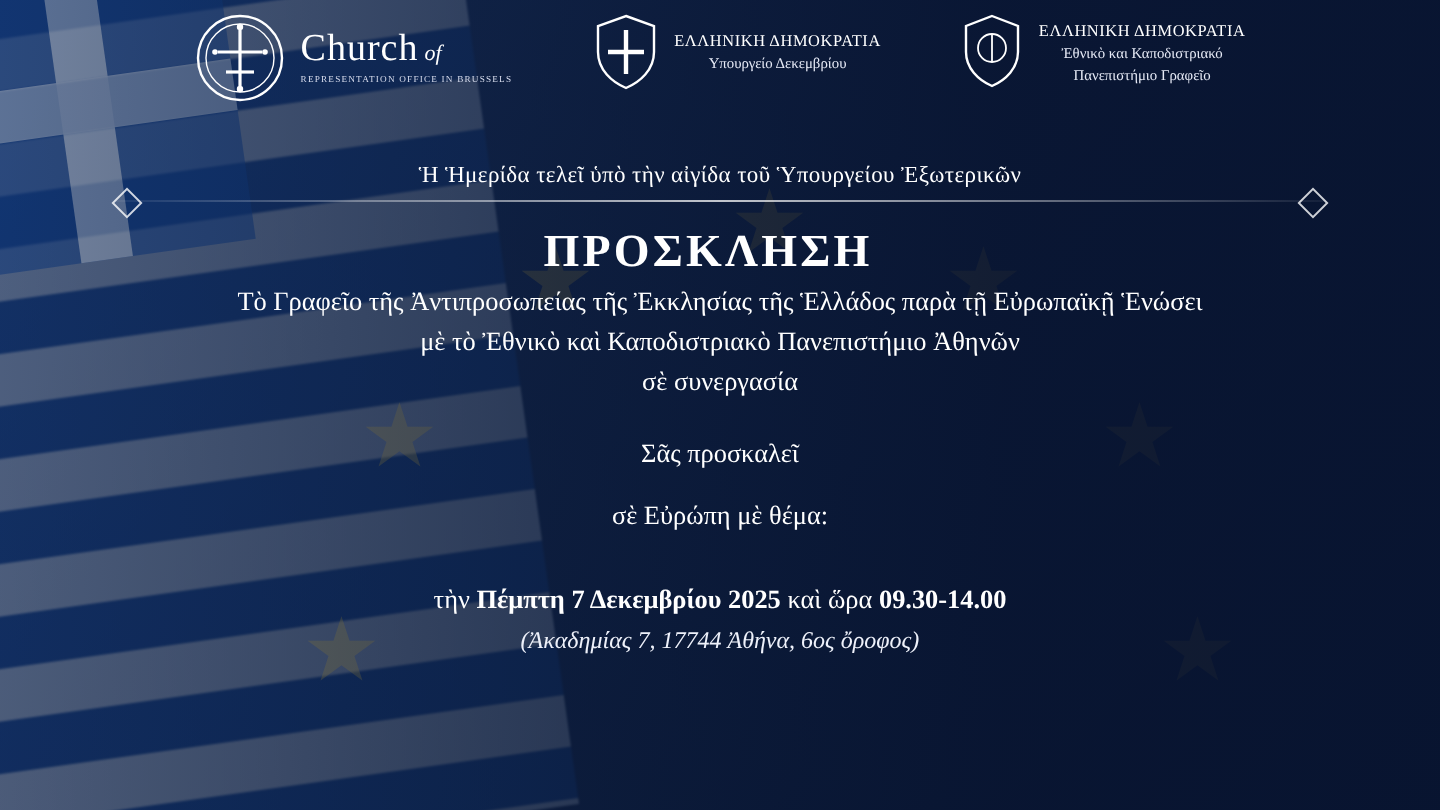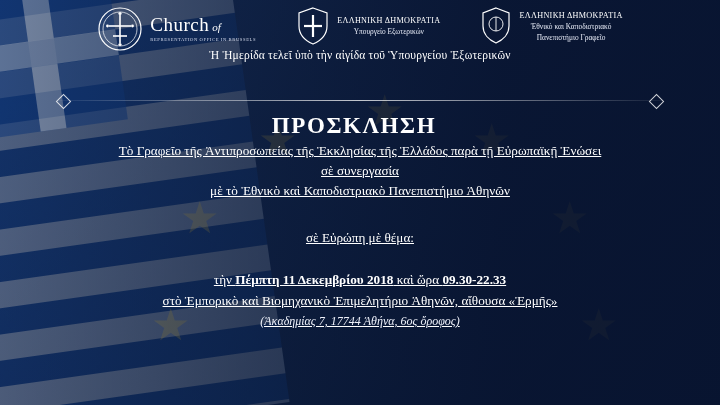--- a/index.html
+++ b/index.html
@@ -134,21 +134,21 @@
   .logo-stack {
     display: flex;
     flex-direction: column;
     align-items: center;
     gap: 2px;
   }
 
   
   .aegis {
     position: absolute;
-    top: 49px;
+    top: 82px;
     left: 0; right: 0;
     text-align: center;
     font-size: 11.5px;
     letter-spacing: 0.2px;
     color: #ffffff;
   }
   .rule-wrap {
     position: absolute;
     top: 95px;
     left: 58px;
@@ -177,21 +177,20 @@
     top: 113px; left: 0; right: 12px;
     text-align: center;
     font-size: 23px;
     font-weight: bold;
     letter-spacing: 1.6px;
   }
   .body-lines {
     position: absolute;
     top: 141px; left: 40px; right: 40px;
     text-align: center;
-    text-decoration: underline;
   }
   .body-lines .ln {
     font-size: 13.2px;
     line-height: 20px;
   }
   .gap-s { height: 11px; }
   .gap-m { height: 16px; }
   .theme {
     font-size: 15.4px;
     font-weight: bold;
@@ -260,21 +259,21 @@
       <div class="logo-block logo-2">
         <svg class="emblem" width="34" height="40" viewBox="0 0 34 40">
           <path d="M17 2 L31 7 V20 C31 29 24 35 17 38 C10 35 3 29 3 20 V7 Z" fill="none" stroke="#ffffff" stroke-width="1.2"></path>
           <g stroke="#ffffff" stroke-width="2.2">
             <line x1="17" y1="9" x2="17" y2="31"></line>
             <line x1="8" y1="20" x2="26" y2="20"></line>
           </g>
         </svg>
         <div class="logo-stack">
           <div class="t1">ΕΛΛΗΝΙΚΗ ΔΗΜΟΚΡΑΤΙΑ</div>
-          <div class="t2">Υπουργείο Εξωτερικών</div>
+          <div class="t2">Υπουργείο Δεκεμβρίου</div>
         </div>
       </div>
 
       <div class="logo-block logo-3">
         <svg class="emblem" width="32" height="40" viewBox="0 0 32 40">
           <path d="M16 2 L29 7 V20 C29 28 23 34 16 37 C9 34 3 28 3 20 V7 Z" fill="none" stroke="#ffffff" stroke-width="1.2"></path>
           <circle cx="16" cy="18" r="7" fill="none" stroke="#ffffff" stroke-width="0.9"></circle>
           <line x1="16" y1="11" x2="16" y2="25" stroke="#ffffff" stroke-width="0.9"></line>
         </svg>
         <div class="logo-stack">
@@ -291,26 +290,26 @@
     <div class="rule-wrap">
       <div class="line"></div>
       <div class="dot l"></div>
       <div class="dot r"></div>
     </div>
 
     <div class="title">ΠΡΟΣΚΛΗΣΗ</div>
 
     <div class="body-lines">
       <div class="ln">Τὸ Γραφεῖο τῆς Ἀντιπροσωπείας τῆς Ἐκκλησίας τῆς Ἑλλάδος παρὰ τῇ Εὐρωπαϊκῇ Ἑνώσει</div>
+      <div class="ln">μὲ τὸ Ἐθνικὸ καὶ Καποδιστριακὸ Πανεπιστήμιο Ἀθηνῶν</div>
       <div class="ln">σὲ συνεργασία</div>
-      <div class="ln">μὲ τὸ Ἐθνικὸ καὶ Καποδιστριακὸ Πανεπιστήμιο Ἀθηνῶν</div>
       <div class="gap-m"></div>
+      <div class="ln">Σᾶς προσκαλεῖ</div>
       <div class="gap-s"></div>
       <div class="ln">σὲ Εὐρώπη μὲ θέμα:</div>
       <div class="gap-s"></div>
       <div class="gap-s"></div>
-      <div class="ln when"><span>τὴν </span><span class="b">Πέμπτη 11 Δεκεμβρίου 2018</span><span> καὶ ὥρα </span><span class="b">09.30-22.33</span></div>
-      <div class="venue">στὸ Ἐμπορικὸ καὶ Βιομηχανικὸ Ἐπιμελητήριο Ἀθηνῶν, αἴθουσα «Ἑρμῆς»</div>
+      <div class="ln when"><span>τὴν </span><span class="b">Πέμπτη 7 Δεκεμβρίου 2025</span><span> καὶ ὥρα </span><span class="b">09.30-14.00</span></div>
       <div class="addr">(Ἀκαδημίας 7, 17744 Ἀθήνα, 6ος ὄροφος)</div>
     </div>
 
   </div>
 </div>
 
 </body></html>

